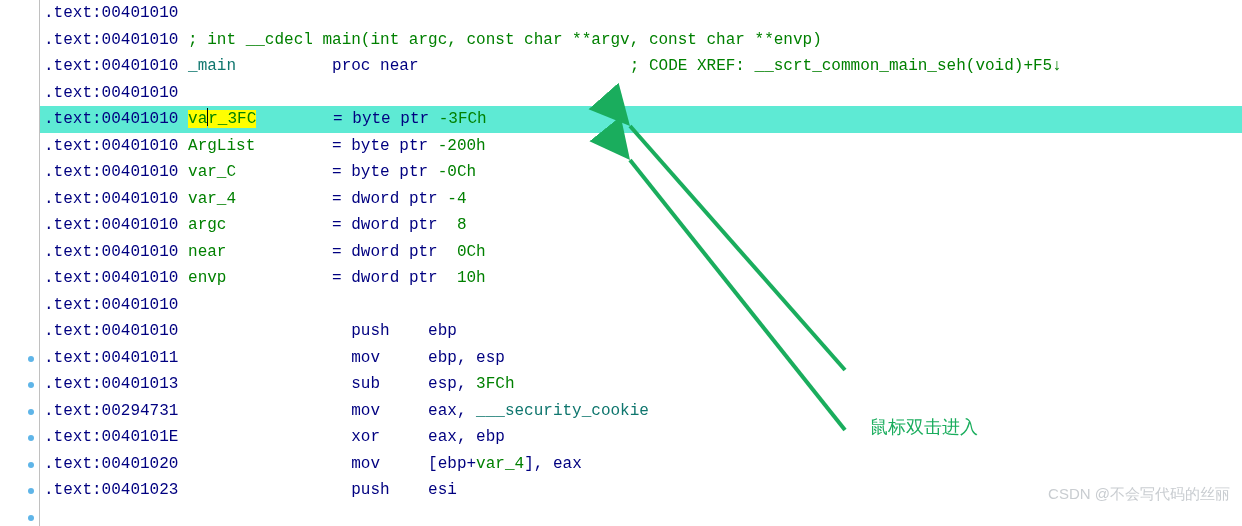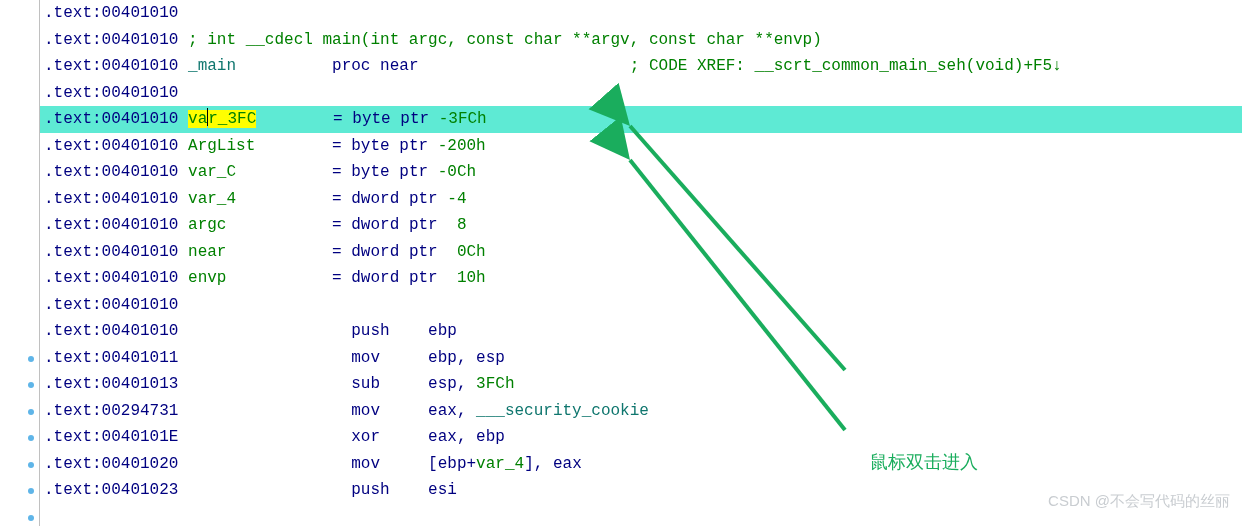--- a/index.html
+++ b/index.html
@@ -56,21 +56,21 @@
   }
   .arrow-svg {
     position: absolute;
     left: 0;
     top: 0;
     pointer-events: none;
   }
   .watermark {
     position: absolute;
     right: 12px;
-    bottom: 15px;
+    bottom: 22px;
     color: #c9cdd1;
     font-family: sans-serif;
     font-size: 15px;
   }
   .cursor {
     display: inline-block;
     width: 1px;
     height: 18px;
     background: #000;
     vertical-align: middle;
@@ -114,15 +114,15 @@
 <svg class="arrow-svg" width="1242" height="526">
   <defs>
     <marker id="ah" markerWidth="12" markerHeight="12" refX="2" refY="6" orient="auto">
       <path d="M12,1 L2,6 L12,11 Z" fill="#1aad5d"></path>
     </marker>
   </defs>
   <line x1="845" y1="370" x2="630" y2="126" stroke="#1aad5d" stroke-width="4" marker-end="url(#ah)"></line>
   <line x1="845" y1="430" x2="630" y2="160" stroke="#1aad5d" stroke-width="4" marker-end="url(#ah)"></line>
 </svg>
 
-<div class="annotation" style="left:870px;top:450px;">鼠标双击进入</div>
+<div class="annotation" style="left:870px;top:415px;">鼠标双击进入</div>
 
 <div class="watermark">CSDN @不会写代码的丝丽</div>
 
 </body></html>

